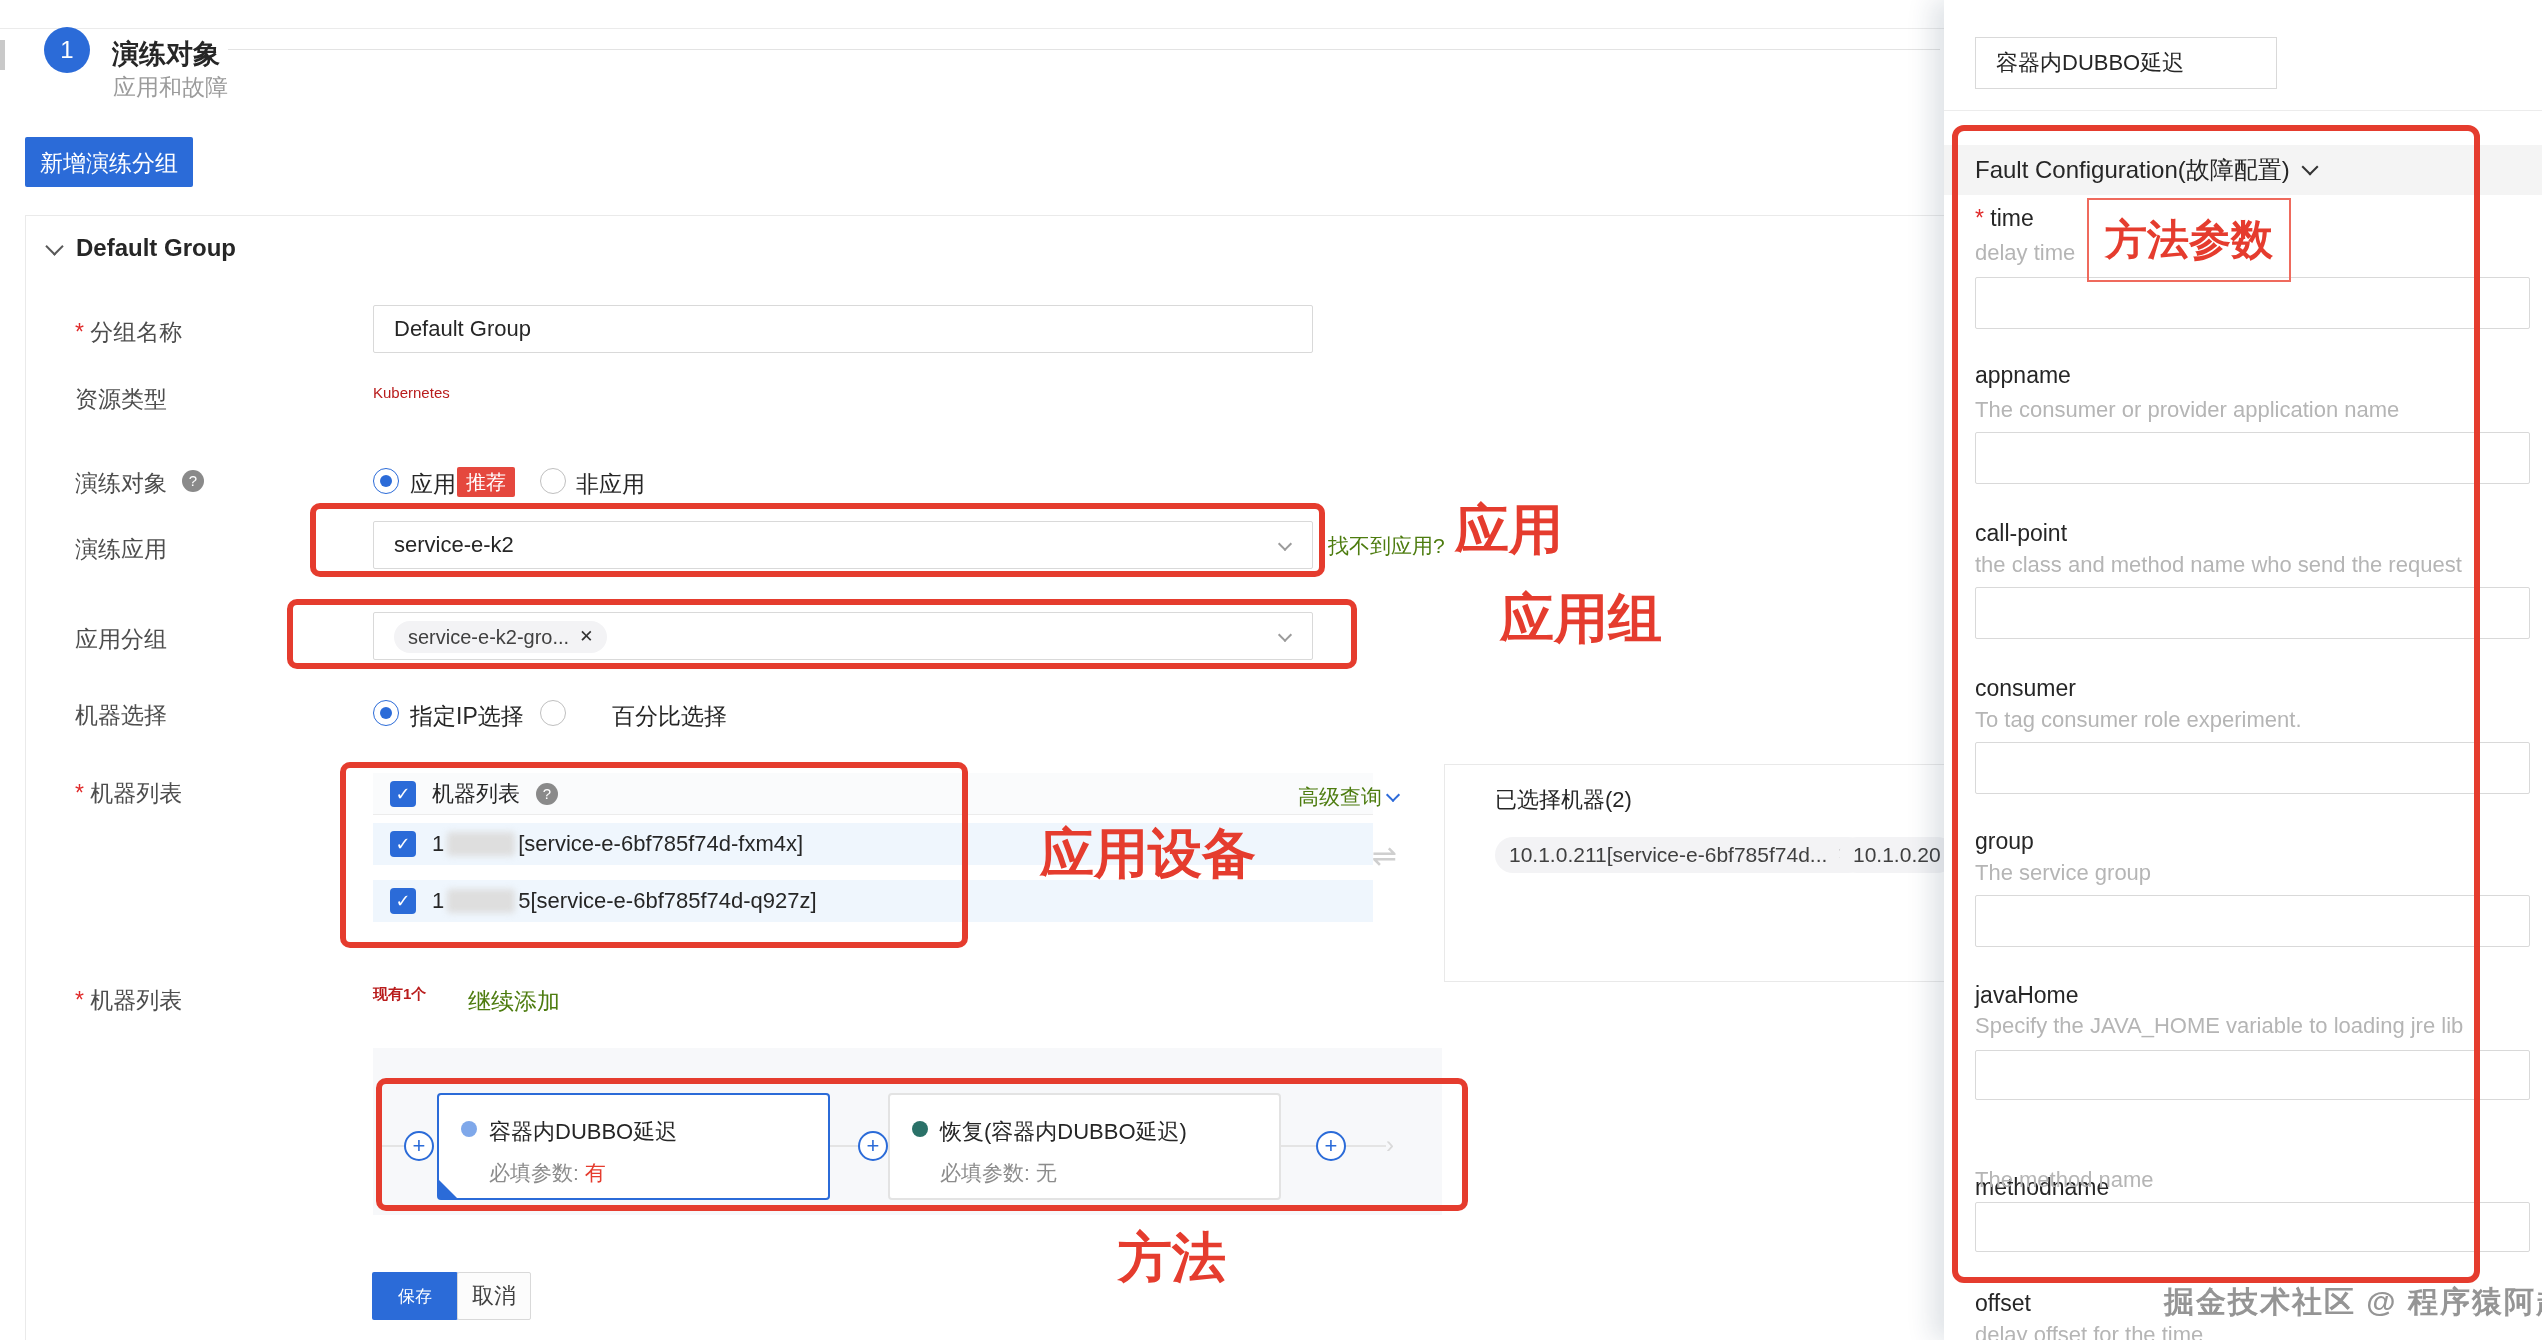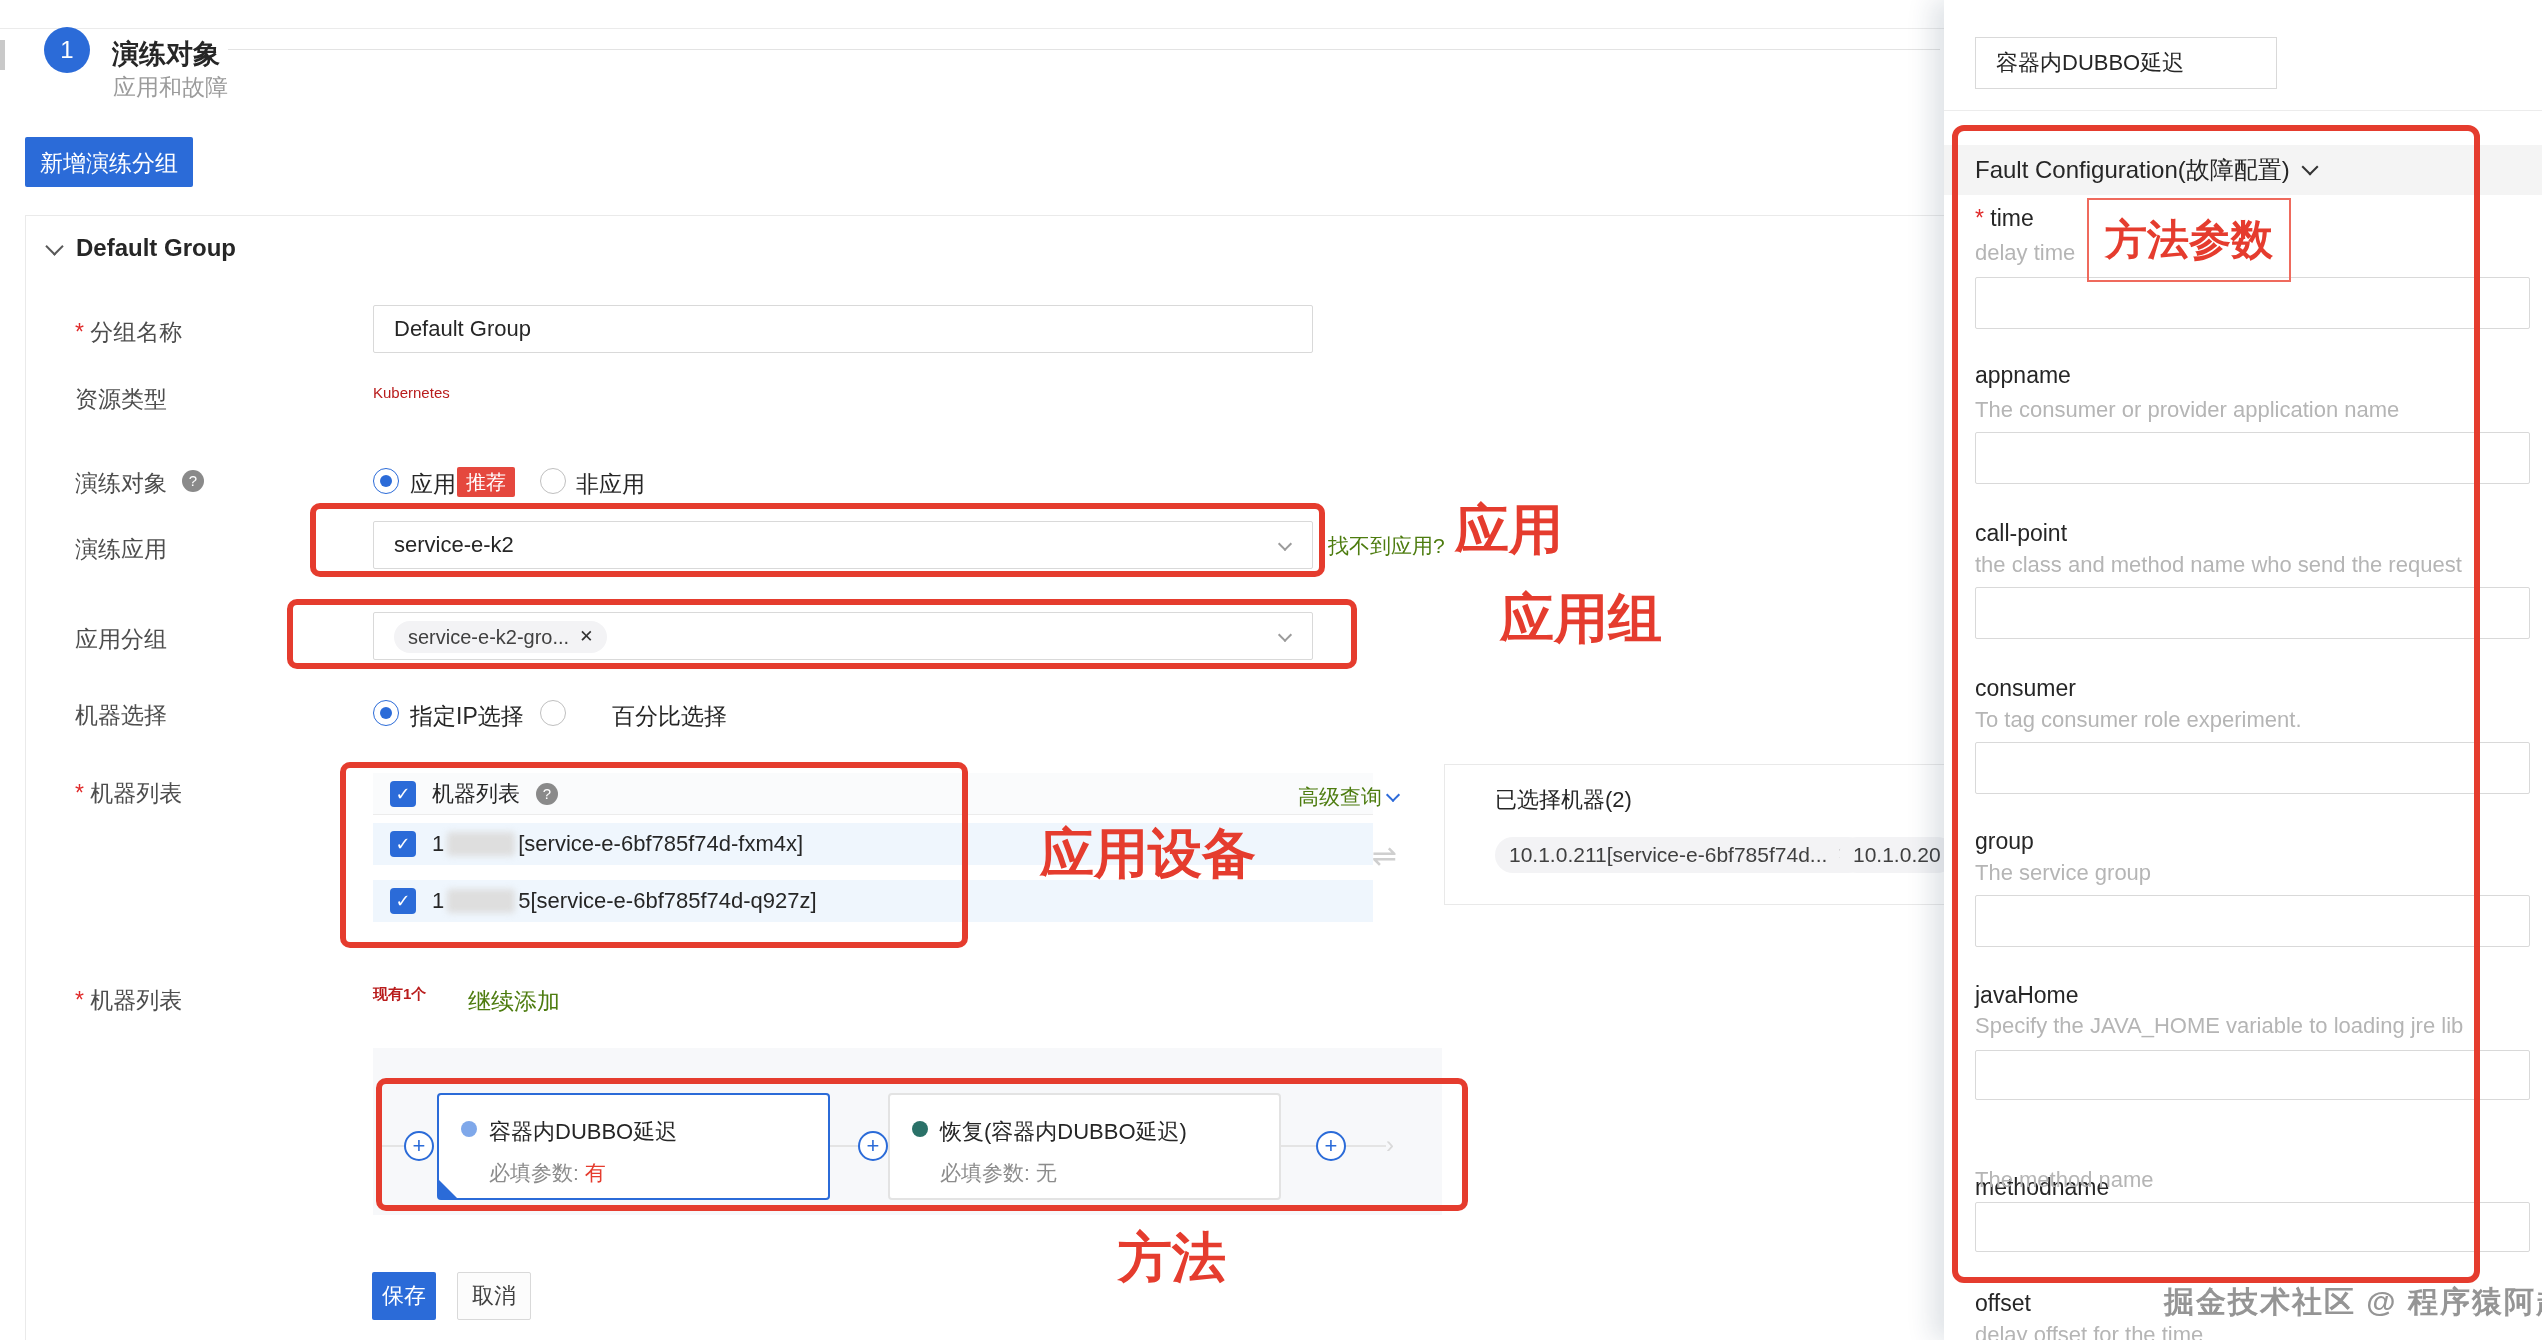--- a/index.html
+++ b/index.html
@@ -147,21 +147,21 @@
     <span class="cbx">✓</span>
     <span class="trow-text"><span>1</span><span class="blur"></span><span>[service-e-6bf785f74d-fxm4x]</span></span>
   </div>
   <div class="abs trow trow-data" style="left:373px;top:880px;width:1000px;">
     <span class="cbx">✓</span>
     <span class="trow-text"><span>1</span><span class="blur"></span><span>5[service-e-6bf785f74d-q927z]</span></span>
   </div>
 
   <span class="abs transfer" style="left:1372px;top:838px;">⇌</span>
 
-  <div class="abs selpanel" style="left:1444px;top:764px;width:520px;height:141px;">
+  <div class="abs selpanel" style="left:1444px;top:764px;width:520px;height:218px;">
     <div style="position:absolute;left:50px;top:20px;font-size:22px;color:#262626;">已选择机器(2)</div>
     <div class="tag" style="position:absolute;left:50px;top:72px;height:36px;border-radius:18px;font-size:21px;">
       <span>10.1.0.211[service-e-6bf785f74d...</span>
       <i class="xicon">✕</i>
     </div>
     <div class="tag" style="position:absolute;left:394px;top:72px;height:36px;border-radius:18px;font-size:21px;">
       <span>10.1.0.20</span>
     </div>
   </div>
 
@@ -184,21 +184,21 @@
     <span class="fold"></span>
   </div>
   <span class="abs pluscircle" style="left:858px;top:1131px;">+</span>
   <div class="abs card" style="left:888px;top:1093px;width:393px;height:107px;">
     <span class="dot" style="position:absolute;left:22px;top:26px;background:#2a7168;"></span>
     <span class="card-title" style="position:absolute;left:50px;top:22px;">恢复(容器内DUBBO延迟)</span>
     <span class="card-param" style="position:absolute;left:50px;top:64px;"><span>必填参数:</span> <span>无</span></span>
   </div>
   <span class="abs pluscircle" style="left:1316px;top:1131px;">+</span>
 
-  <button class="abs btn-primary" style="left:372px;top:1272px;width:64px;height:48px;font-size:22px;">保存</button>
+  <button class="abs btn-primary" style="left:372px;top:1272px;width:86px;height:48px;font-size:17px;">保存</button>
   <button class="abs btn-cancel" style="left:457px;top:1272px;width:74px;height:48px;font-size:22px;">取消</button>
 
   <div class="abs rbox" style="left:310px;top:503px;width:1003px;height:62px;"></div>
   <div class="abs ann" style="left:1455px;top:494px;">应用</div>
   <div class="abs rbox" style="left:287px;top:599px;width:1058px;height:58px;"></div>
   <div class="abs ann" style="left:1500px;top:583px;">应用组</div>
   <div class="abs rbox" style="left:340px;top:762px;width:616px;height:174px;"></div>
   <div class="abs ann" style="left:1040px;top:818px;">应用设备</div>
   <div class="abs rbox" style="left:376px;top:1078px;width:1080px;height:121px;"></div>
   <div class="abs ann" style="left:1118px;top:1222px;">方法</div>

